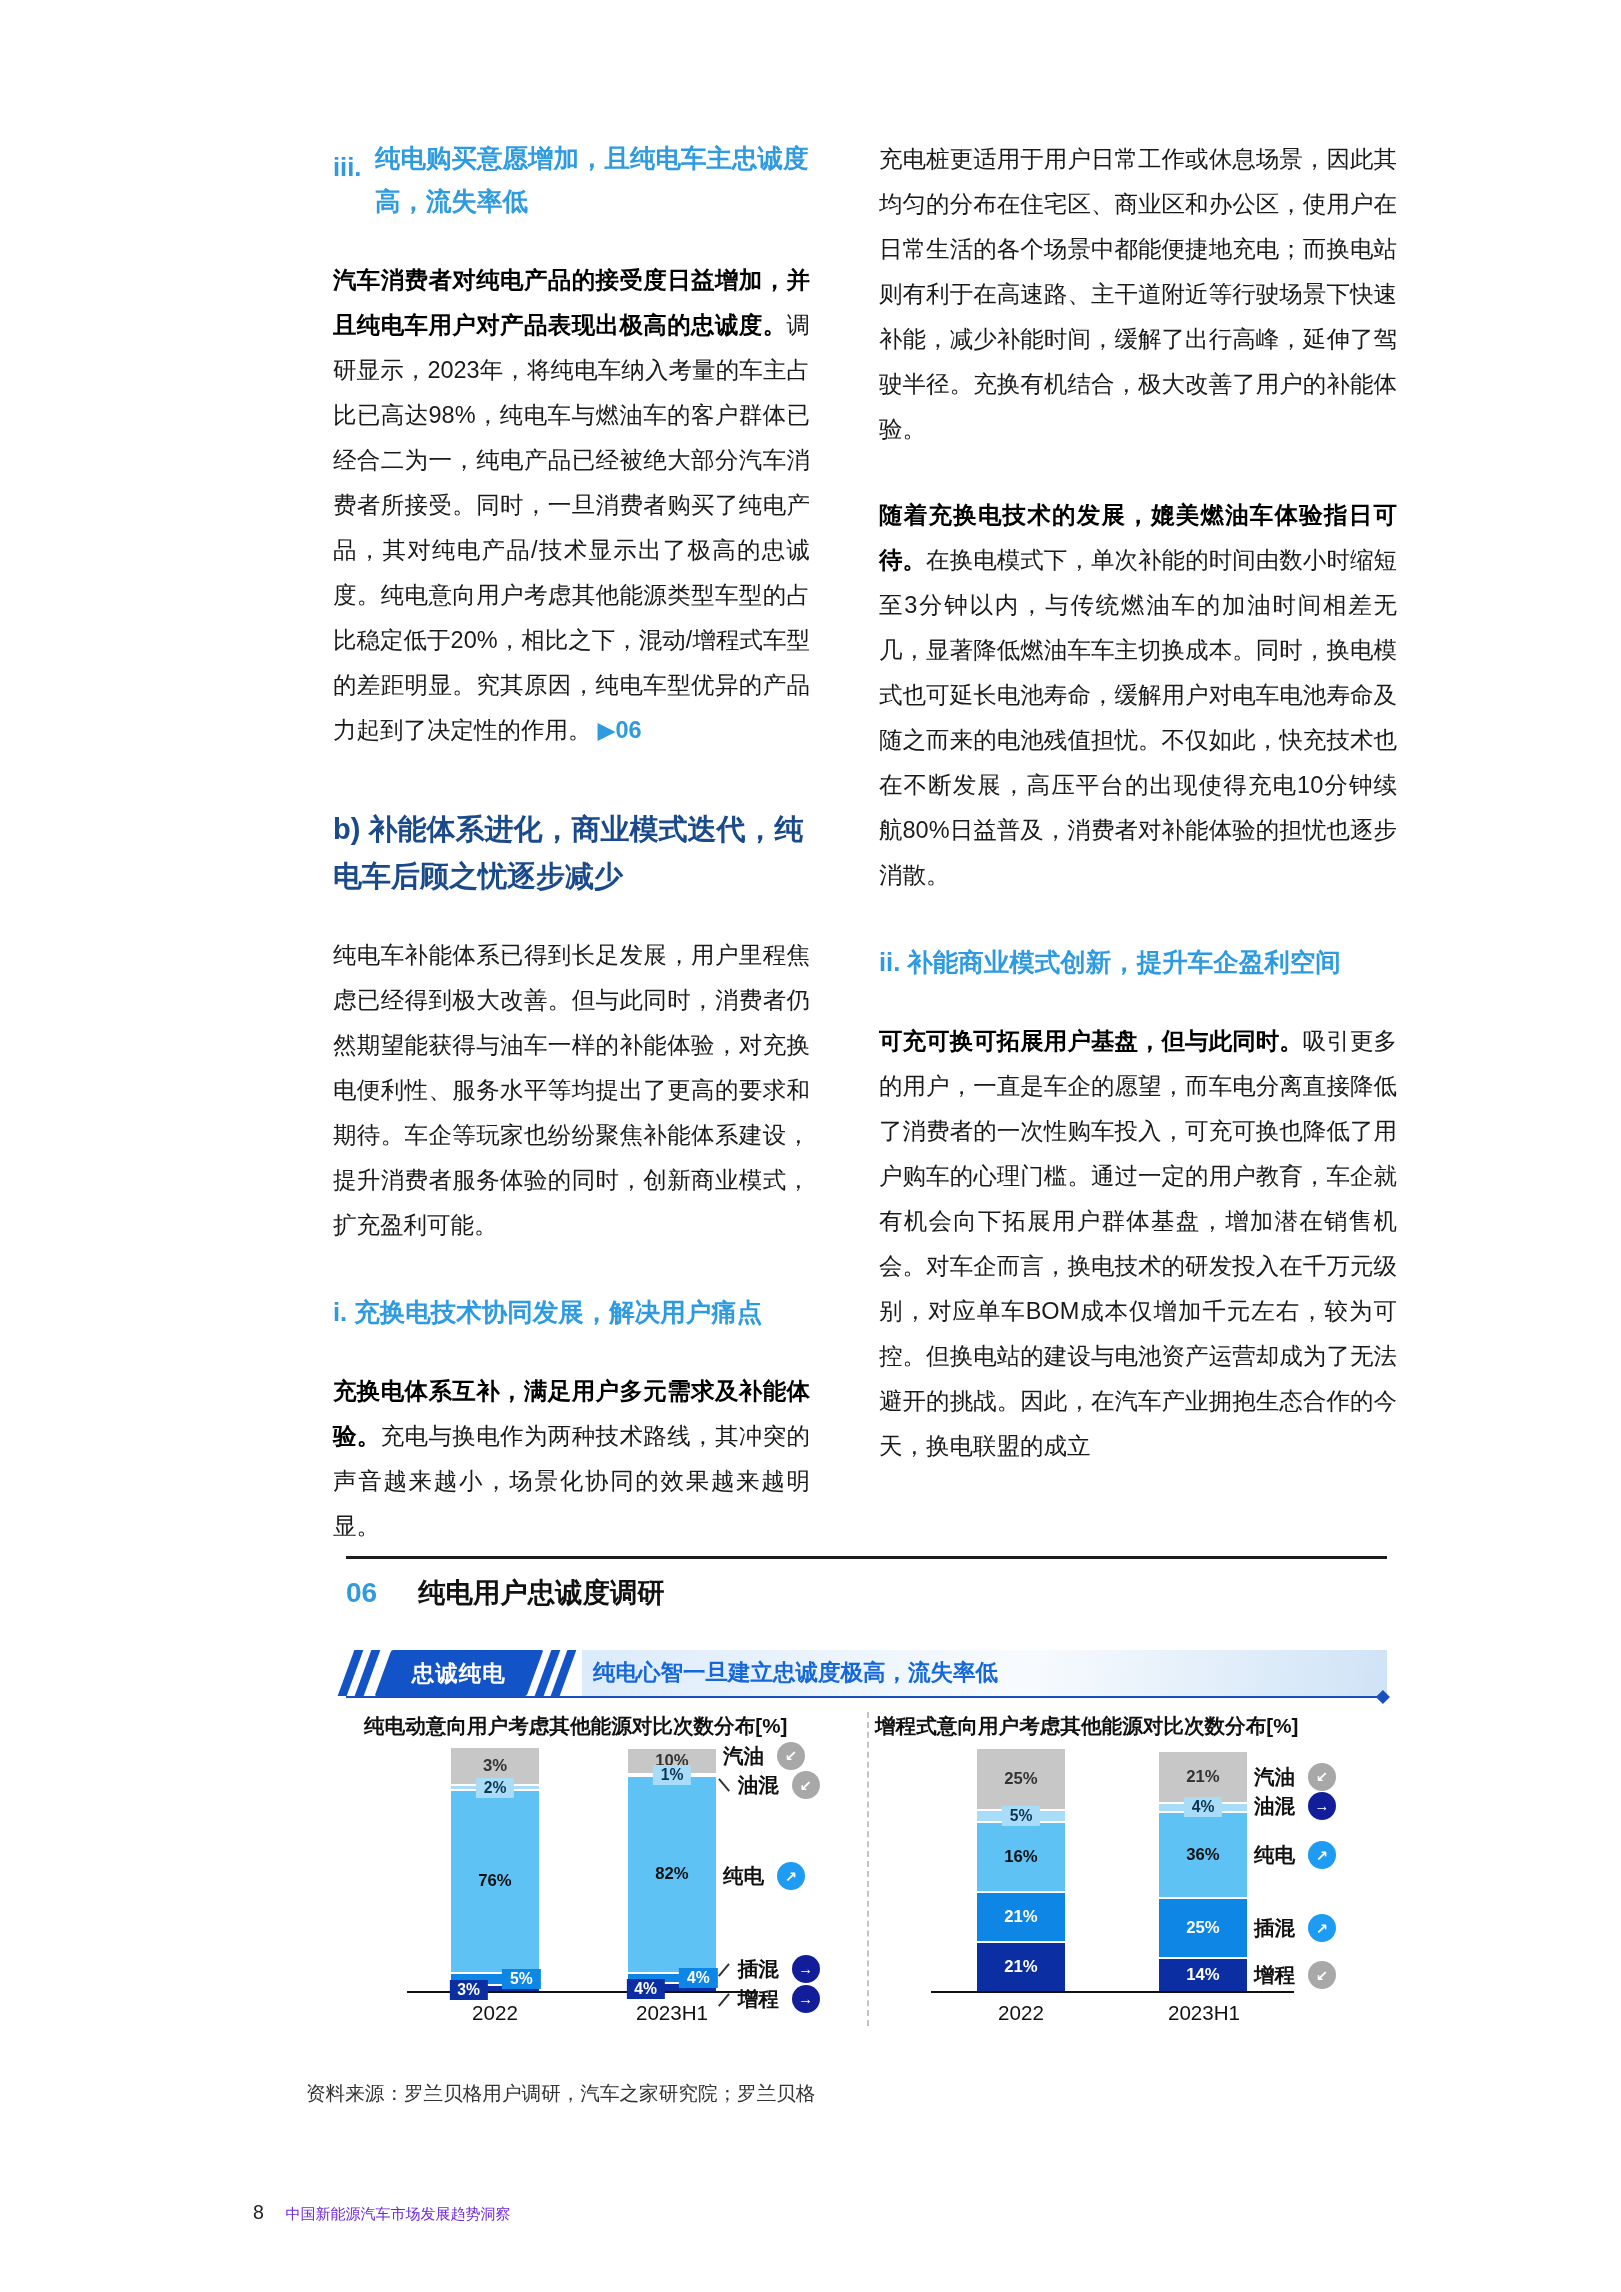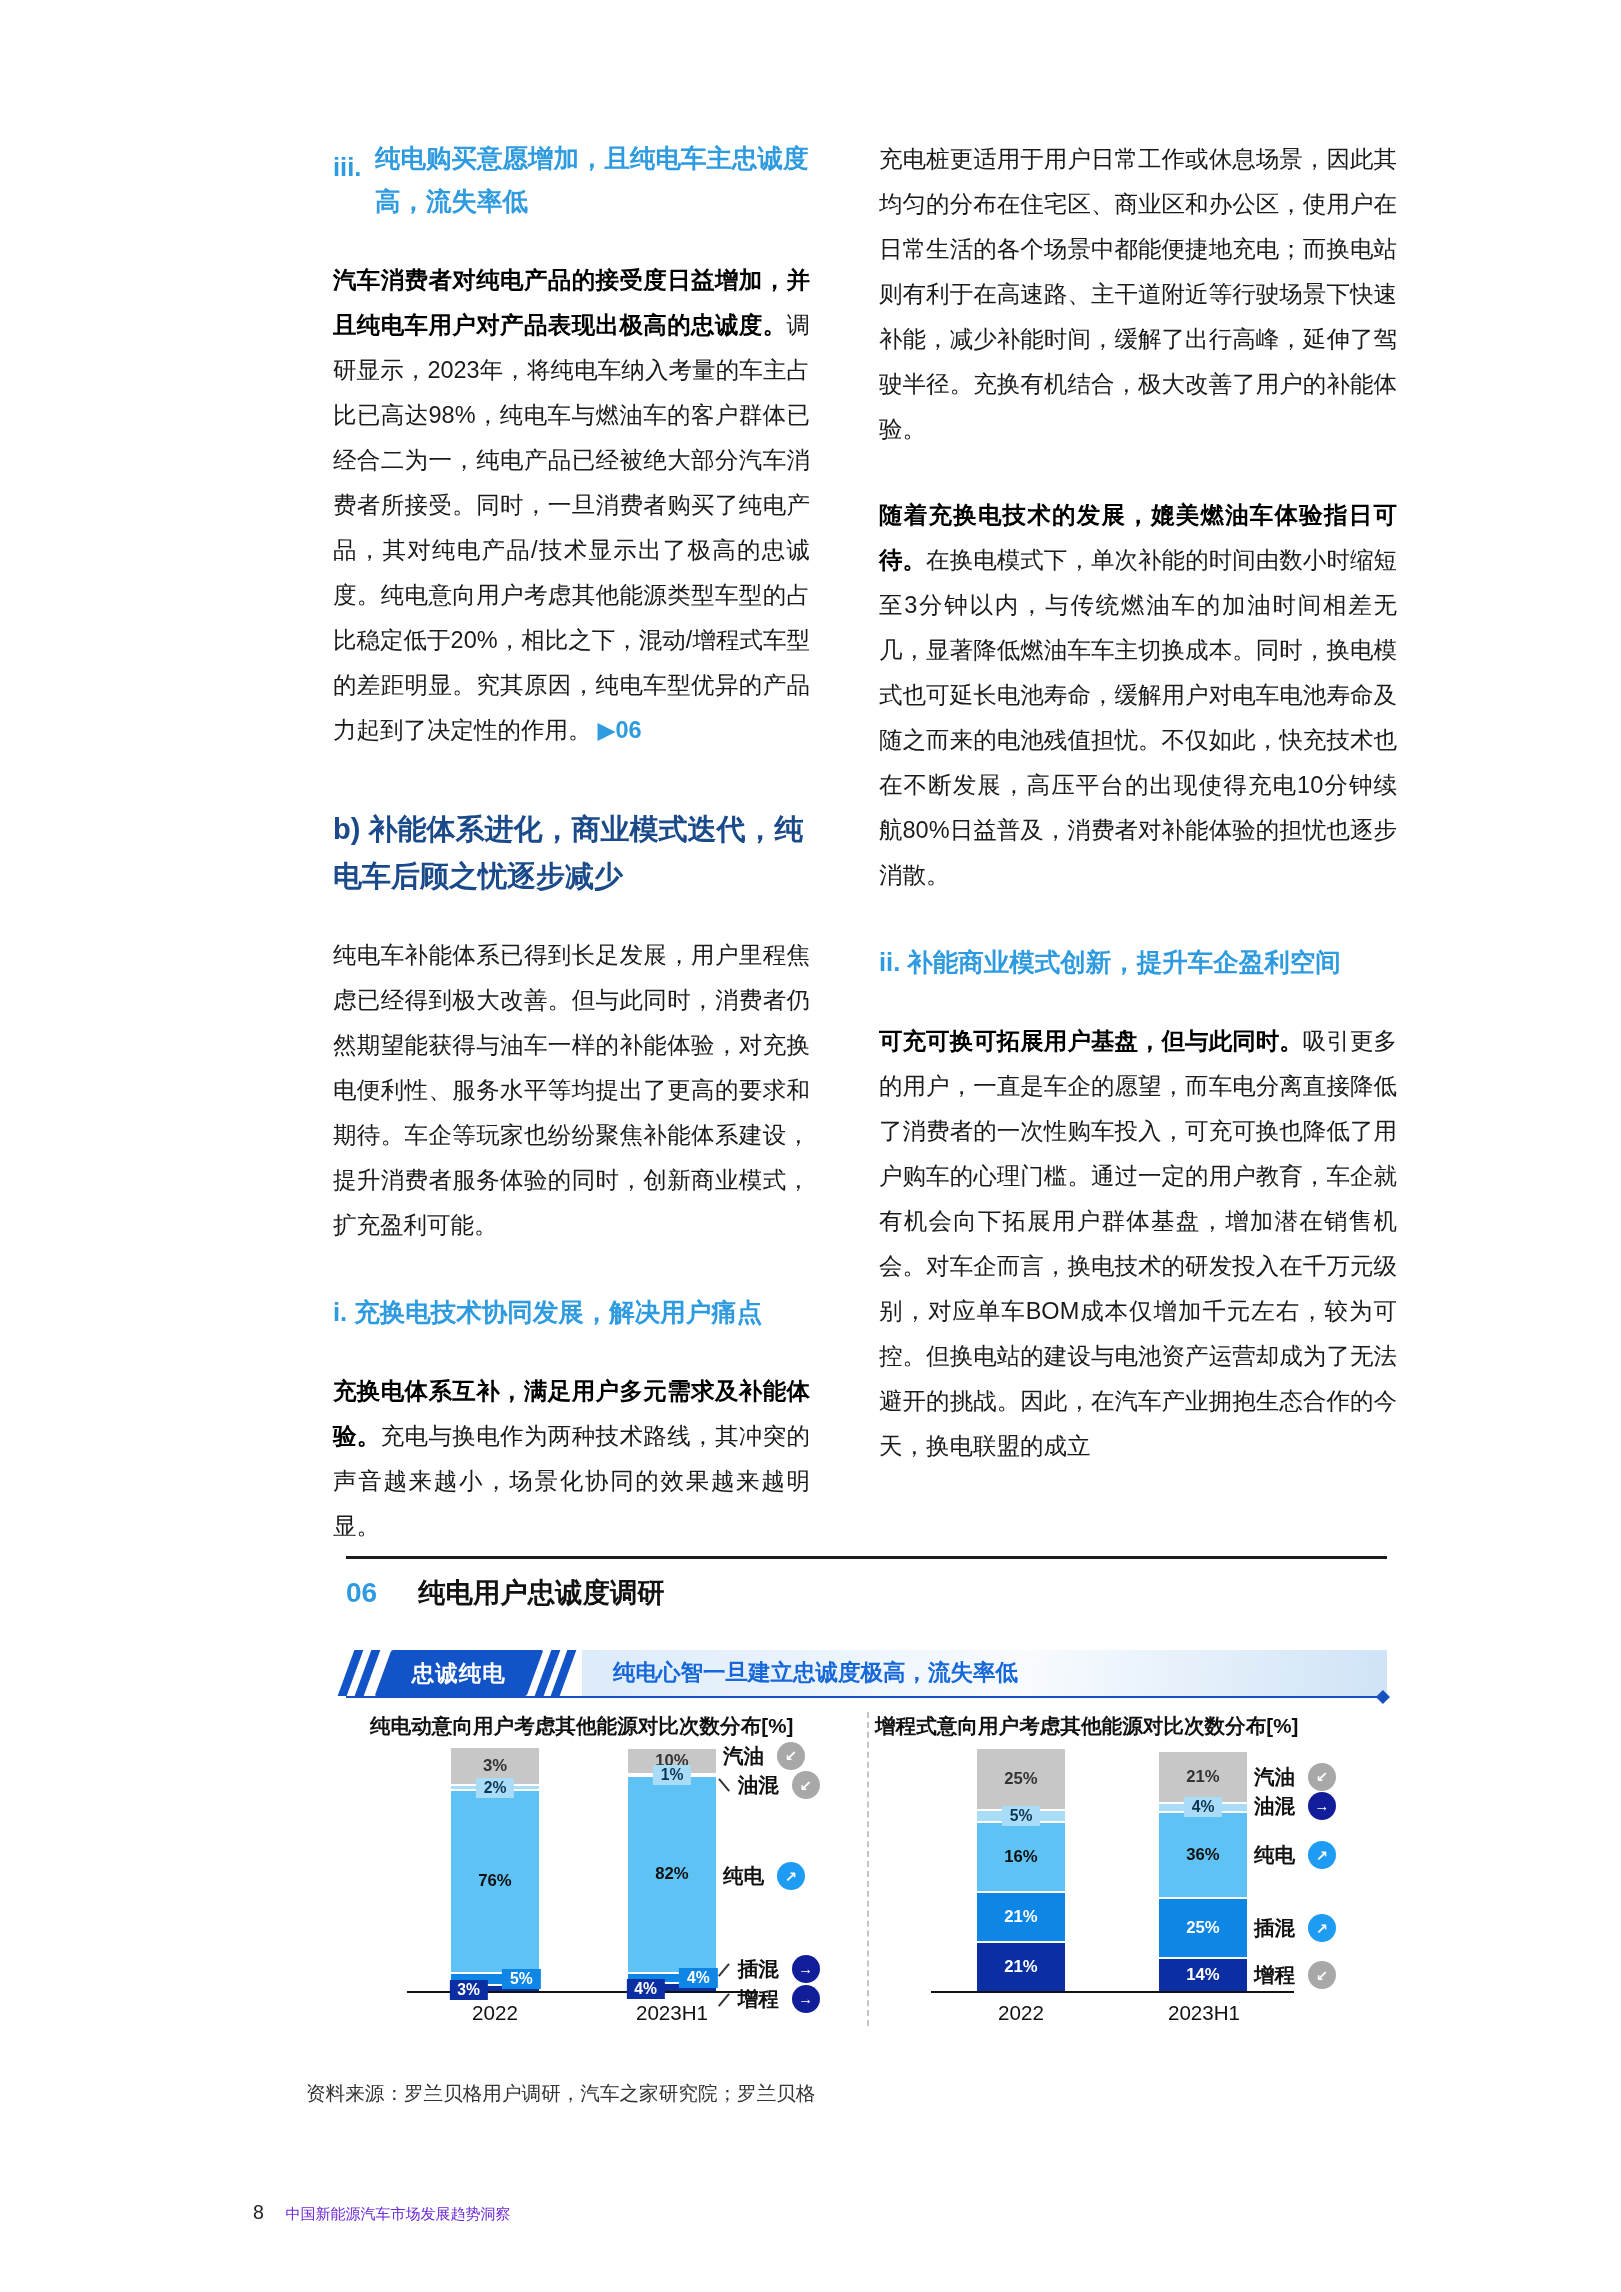--- a/index.html
+++ b/index.html
@@ -32,34 +32,34 @@
   .fig-rule{height:2.9px;background:#1c1c1c;width:100%;}
   .fig-label{margin-top:15.7px;display:flex;align-items:baseline;gap:41px;}
   .fig-num{color:#2e9be0;font-weight:bold;font-size:28px;}
   .fig-title{color:#111;font-weight:bold;font-size:27.4px;}
 
   .banner{margin-top:39px;height:46px;display:flex;align-items:stretch;}
   .stripe{width:8.8px;background:#1353c8;transform:skewX(-20deg);margin-right:7.8px;flex:0 0 auto;}
   .badge{background:#1353c8;transform:skewX(-20deg);display:flex;align-items:center;
          padding:0 29px;margin:0 7.8px 0 3.9px;border-radius:2px;flex:0 0 auto;}
   .badge-text{transform:skewX(20deg);color:#fff;font-weight:bold;font-size:22.5px;letter-spacing:1px;}
-  .strip{flex:1;margin-left:5.9px;display:flex;align-items:center;padding-left:31px;
+  .strip{flex:1;margin-left:5.9px;display:flex;align-items:center;padding-left:11px;
          background:linear-gradient(100deg,#dcebfa 0%,#f8fbfe 55%,#cfe3f6 100%);}
   .strip-text{color:#1667d9;font-weight:bold;font-size:22.5px;}
   .banner-rule{height:2.9px;background:#1850c0;position:relative;}
   .arrow-tip{position:absolute;right:-1px;top:-3.9px;width:9.8px;height:9.8px;background:#1850c0;
              transform:rotate(45deg);}
 
   .charts{position:relative;height:323px;margin-top:13.7px;}
   .divider{position:absolute;left:521px;top:0;height:314px;border-left:2px dashed #c4c4c4;}
   .chart{position:absolute;top:0;height:314px;}
   .chart-left{left:0;width:510px;}
   .chart-right{left:529px;width:512px;}
   .chart-title{font-size:20.6px;font-weight:bold;color:#111;white-space:nowrap;}
-  .chart-left .chart-title{margin-left:24px;}
+  .chart-left .chart-title{margin-left:18px;}
   .plot{position:absolute;top:39px;height:240px;border-bottom:2px solid #111;}
   .chart-left .plot{left:61px;width:351px;}
   .chart-right .plot{left:56px;width:363px;}
 
   .bar{position:absolute;bottom:0;width:88px;display:flex;flex-direction:column;justify-content:flex-end;}
   .chart-left .bar-0{left:44px;}  .chart-left .bar-1{left:221px;margin-top:12px;}
   .chart-right .bar-0{left:46px;} .chart-right .bar-1{left:228px;}
   .seg{position:relative;box-sizing:border-box;}
   .seg-label{position:absolute;left:0;right:0;top:50%;transform:translateY(-50%);
              text-align:center;font-size:16.7px;font-weight:600;}

